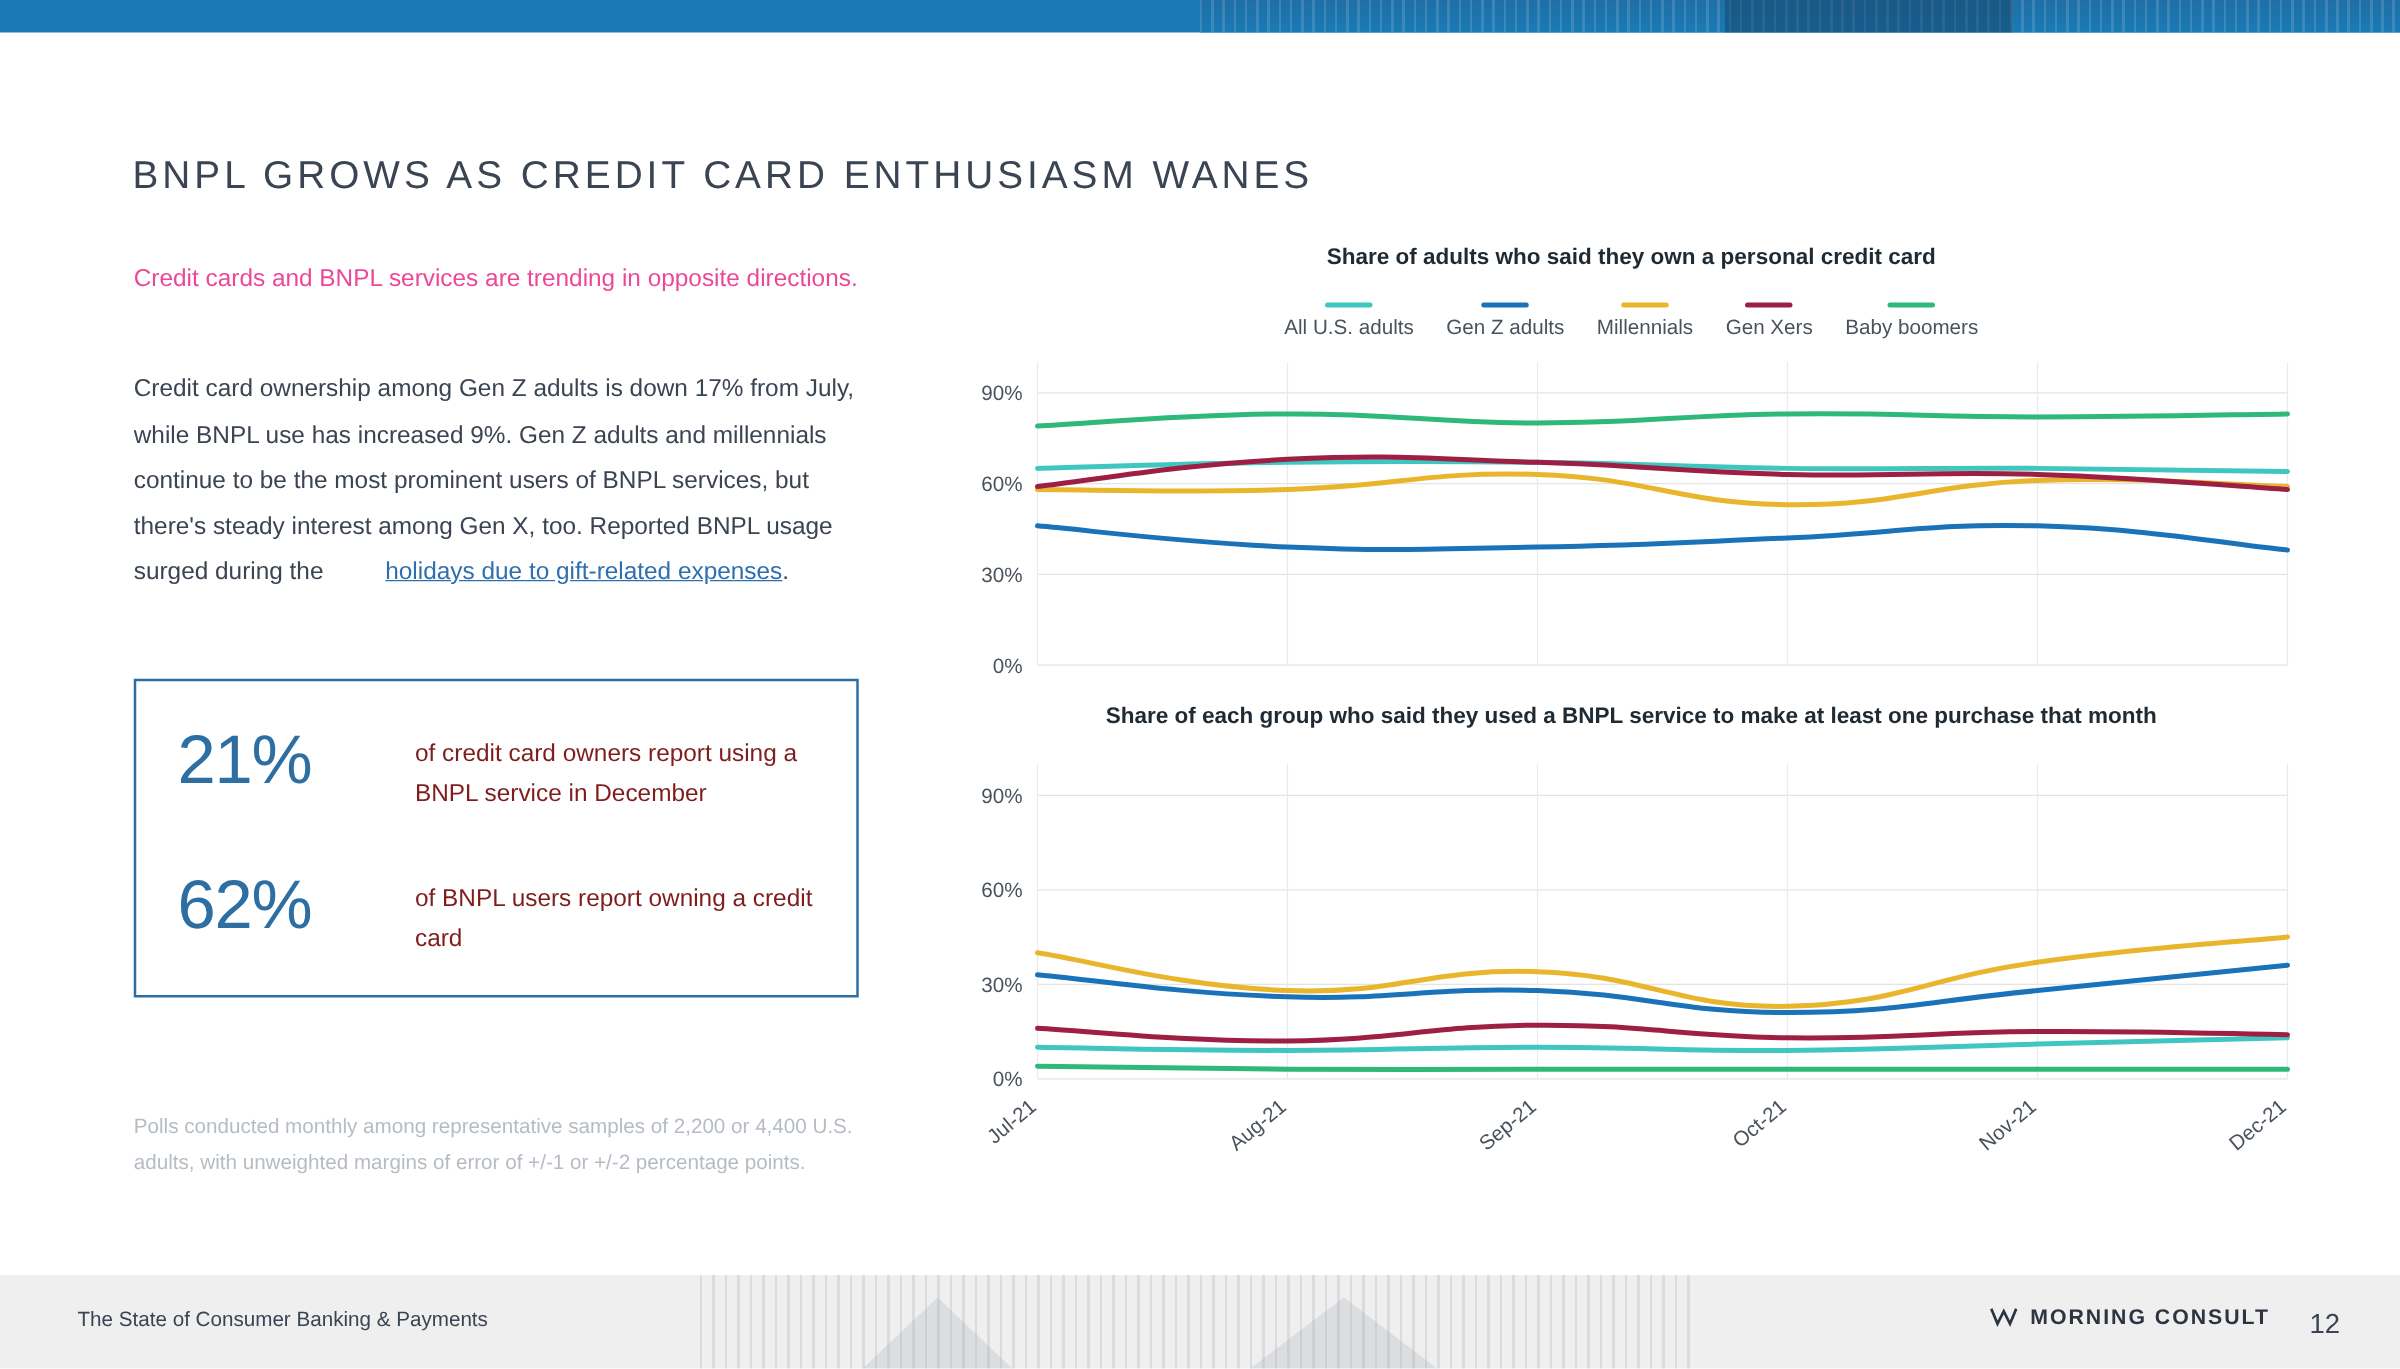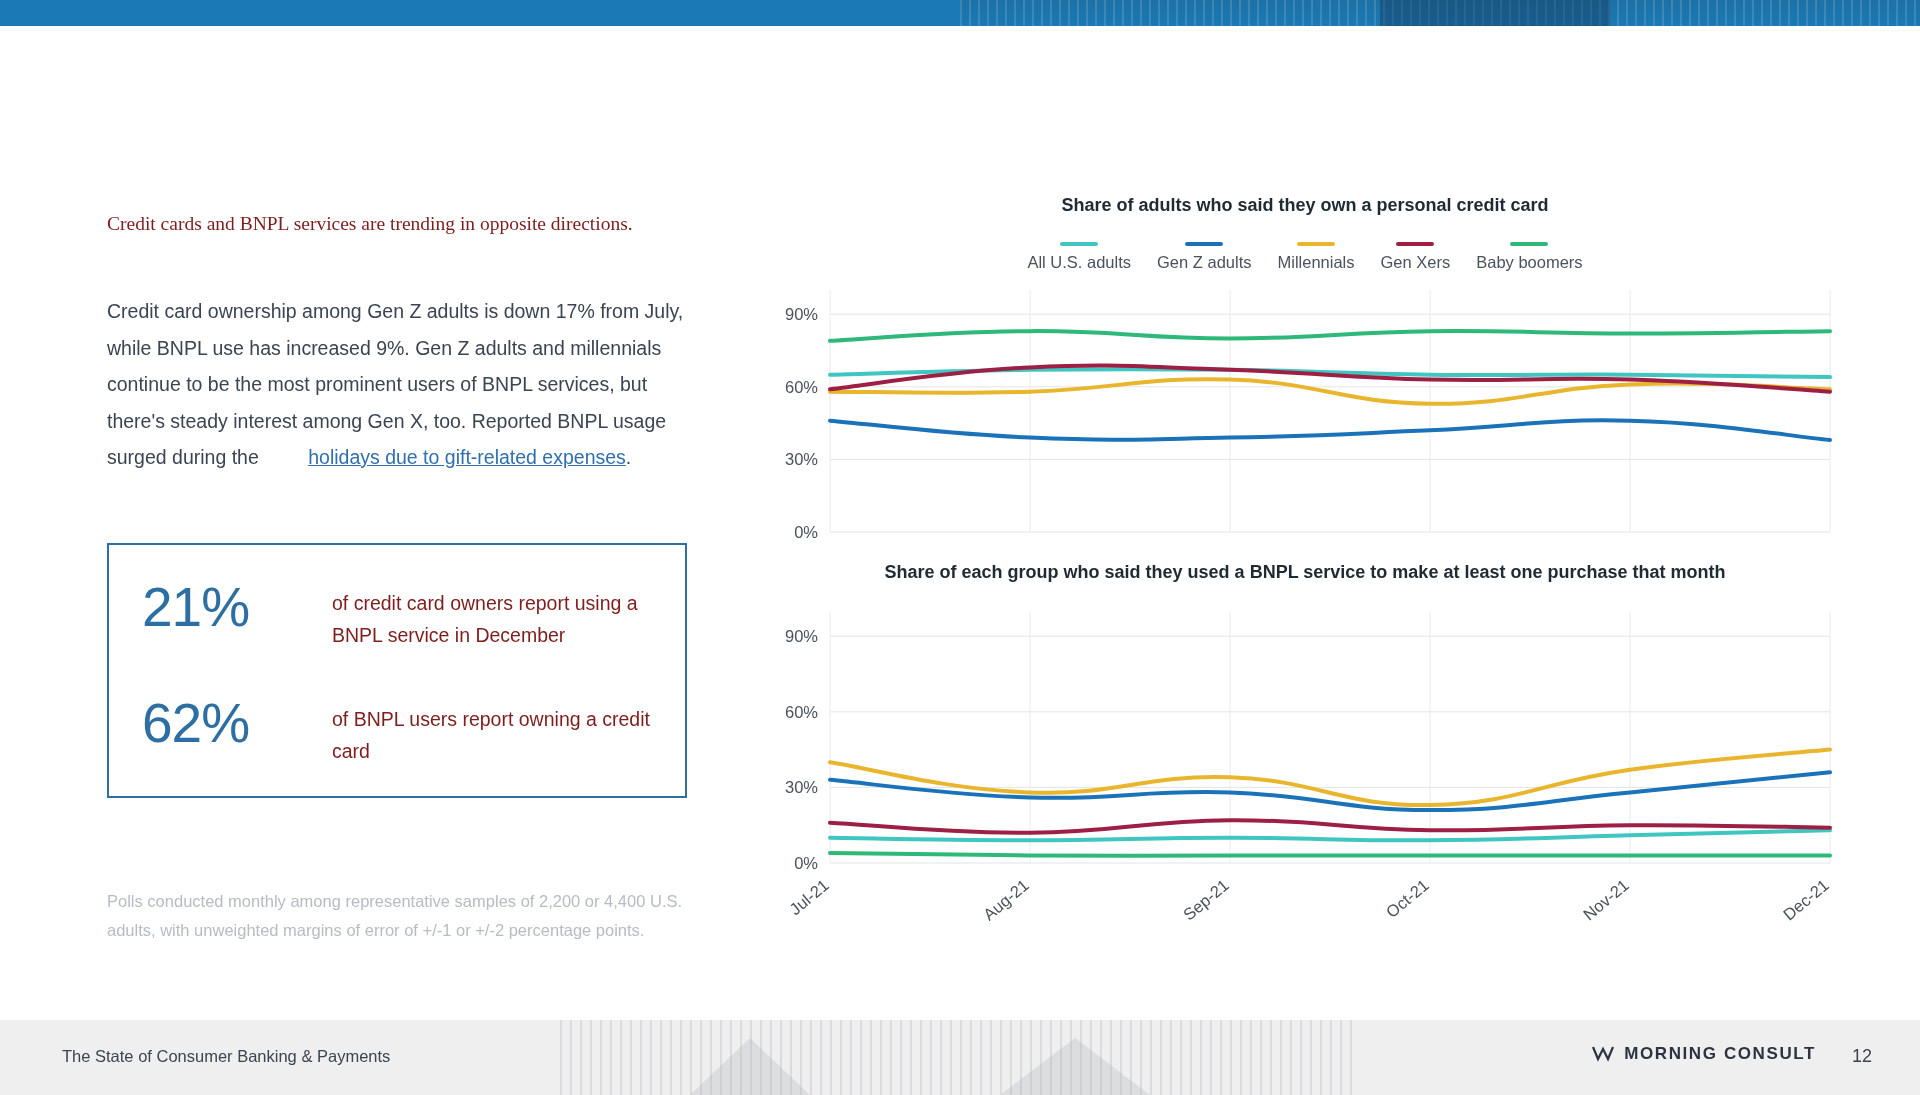--- a/index.html
+++ b/index.html
@@ -44,22 +44,21 @@
     color: #3b4452;
     font-weight: 400;
     white-space: nowrap;
   }
   
   .lead {
     position: absolute; left: 107px; top: 205px;
     width: 600px;
     font-size: 19.5px;
     line-height: 37px;
-    color: #7f1d1d;
-    font-family: Liberation Serif, serif;
+    color: #ec4899;
   }
   .body-1 {
     position: absolute; left: 107px; top: 293px;
     width: 600px;
     font-size: 19.5px;
     line-height: 36.5px;
     color: #3b4452;
   }
   .body-1 a {
     color: #2f6fb0;
@@ -156,36 +155,37 @@
   .footer-brand {
     position: absolute; right: 104px; top: 1044px;
     display: flex; align-items: center; gap: 10px;
     font-size: 17px;
     letter-spacing: 1.6px;
     color: #2b3440;
     font-weight: bold;
   }
   .footer-page {
     position: absolute; right: 48px; top: 1046px;
-    font-size: 18px;
+    font-size: 22px;
     color: #3b4452;
   }
   .axis-label { font-size: 16.5px; fill: #4a525c; font-family: "Liberation Sans", sans-serif; }
   .xtick-label { font-size: 16.5px; fill: #4a525c; font-family: "Liberation Sans", sans-serif; }
 </style>
 </head>
 <body>
 
 <div class="page">
 
   <div class="topbar">
     <div class="topbar-pattern"></div>
     <div class="topbar-dark"></div>
   </div>
 
+  <div class="title">BNPL GROWS AS CREDIT CARD ENTHUSIASM WANES</div>
 
   <div class="lead">Credit cards and BNPL services are trending in opposite directions.</div>
 
   <div class="body-1">
     <span>Credit card ownership among Gen Z adults is down 17% from July, while BNPL use has increased 9%. Gen Z adults and millennials continue to be the most prominent users of BNPL services, but there's steady interest among Gen X, too. Reported BNPL usage surged during the </span><a href="#">holidays due to gift-related expenses</a><span>.</span>
   </div>
 
   <div class="statbox">
     <div class="stat-row first">
       <div class="stat-num">21%</div>

